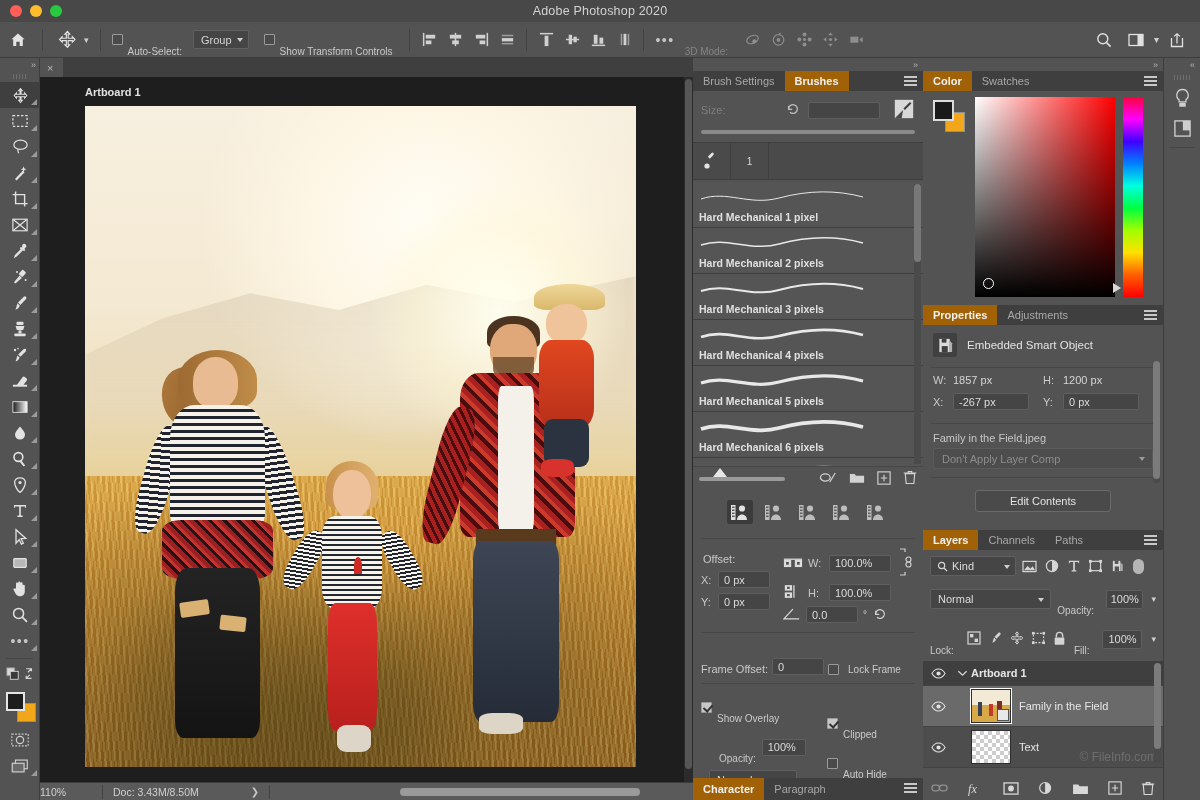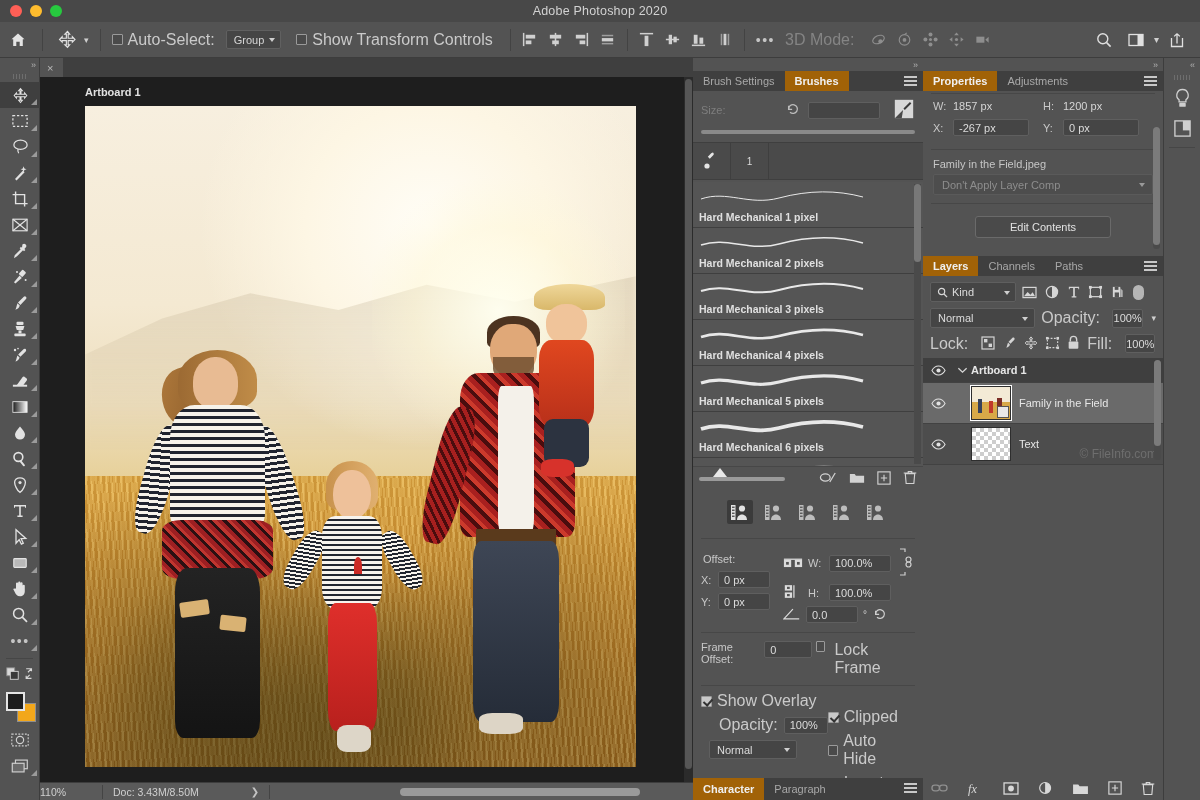--- a/index.html
+++ b/index.html
@@ -39,21 +39,21 @@
   .ob-icon svg { display:block; }
   .chk {
     width:11px; height:11px; border:1px solid #9a9a9a; background:#4a4a4a;
     display:inline-block; margin-right:5px; border-radius:1px;
   }
   .chk.on { background:#c8c8c8; position:relative; }
   .chk.on::after{
     content:""; position:absolute; left:3px; top:0px; width:4px; height:7px;
     border:solid #333; border-width:0 2px 2px 0; transform:rotate(42deg);
   }
-  .lbl { font-size:16px; color:#cacaca; margin-right:6px; }
+  .lbl { font-size:10px; color:#cacaca; margin-right:6px;margin-top:23px; }
   .mini-select {
     background:#454545; border:1px solid #606060; border-radius:2px;
     height:19px; padding:0 16px 0 7px; display:flex; align-items:center;
     font-size:11px; color:#d5d5d5; position:relative; min-width:48px;
   }
   .mini-select::after{
     content:""; position:absolute; right:5px; top:7px;
     border-left:3.5px solid transparent; border-right:3.5px solid transparent;
     border-top:4px solid #cfcfcf;
   }
@@ -309,21 +309,21 @@
   .clone-icons { display:flex; justify-content:center; gap:8px; padding:10px 0 12px; }
   .clone-btn { width:26px; height:24px; display:flex; align-items:center; justify-content:center; }
   .clone-btn.sel { background:#3b3b3b; border-radius:2px; }
   .hr { height:1px; background:#474747; margin:2px 8px; }
   .cs-grid { display:flex; padding:6px 8px 2px; }
   .cs-left { width:82px; }
   .cs-row { display:flex; align-items:center; gap:5px; margin-bottom:5px; }
   .cs-row .k { width:12px; font-size:11px; color:#c8c8c8; }
   .fld { background:#454545; border:1px solid #5f5f5f; border-radius:2px; height:17px;
     display:flex; align-items:center; padding:0 5px; font-size:11px; color:#dcdcdc; }
-  .frameoff { display:flex; align-items:flex-start; gap:4px; padding:6px 8px; }
+  .frameoff { display:flex; align-items:flex-end; gap:4px; padding:6px 8px; }
   .ovl { padding:4px 8px 0; }
   .ovl-row { display:flex; align-items:center; margin-bottom:6px; }
   .sel2 {
     background:#454545; border:1px solid #5f5f5f; border-radius:2px; height:19px;
     width:88px; display:flex; align-items:center; padding:0 16px 0 7px;
     font-size:11px; color:#dcdcdc; position:relative;
   }
   .sel2::after{ content:""; position:absolute; right:6px; top:7px;
     border-left:3.5px solid transparent; border-right:3.5px solid transparent; border-top:4px solid #cfcfcf; }
 
@@ -1123,26 +1123,56 @@
             </div>
           </div>
         </div>
       </div>
     </div>
   </div>
 
   <div class="dock-right">
     <div class="collapse-row">»</div>
 
+    <div class="panel">
+      <div class="tabs">
+        <div class="tab active">Color</div>
+        <div class="tab">Swatches</div>
+        <div class="hamb"></div>
+      </div>
+      <div class="colorrow">
+        <div class="swatchwrap">
+          <span class="bgs"></span>
+          <span class="fgs"></span>
+        </div>
+        <div class="spectrum">
+          <span class="sp-ring"></span>
+        </div>
+        <div class="huebar">
+          <span class="hue-marker"></span>
+        </div>
+      </div>
+    </div>
 
     <div class="panel" style="position:relative">
       <div class="tabs">
         <div class="tab active">Properties</div>
         <div class="tab">Adjustments</div>
         <div class="hamb"></div>
+      </div>
+      <div class="prop-head">
+        <span class="prop-icon">
+          <svg width="17" height="17" viewBox="0 0 18 18">
+              <rect x="2.5" y="2" width="11" height="14" fill="#dcdcdc"></rect>
+              <rect x="5" y="2" width="5" height="4" fill="#404040"></rect>
+              <rect x="5" y="9.6" width="6.4" height="6.4" fill="#404040"></rect>
+              <path d="M13.5 4 16 6.5v9.5h-2.5z" fill="#b0b0b0"></path>
+            </svg>
+        </span>
+        <span style="font-size:11.5px;color:#e2e2e2">Embedded Smart Object</span>
       </div>
       <div class="hr"></div>
       <div class="prop-grid">
         <div class="pg-row">
           <span class="pg-cell">
               <span class="pg-k">W:</span>
               <span class="pg-v">1857 px</span>
             </span>
           <span class="pg-cell">
               <span class="pg-k">H:</span>

